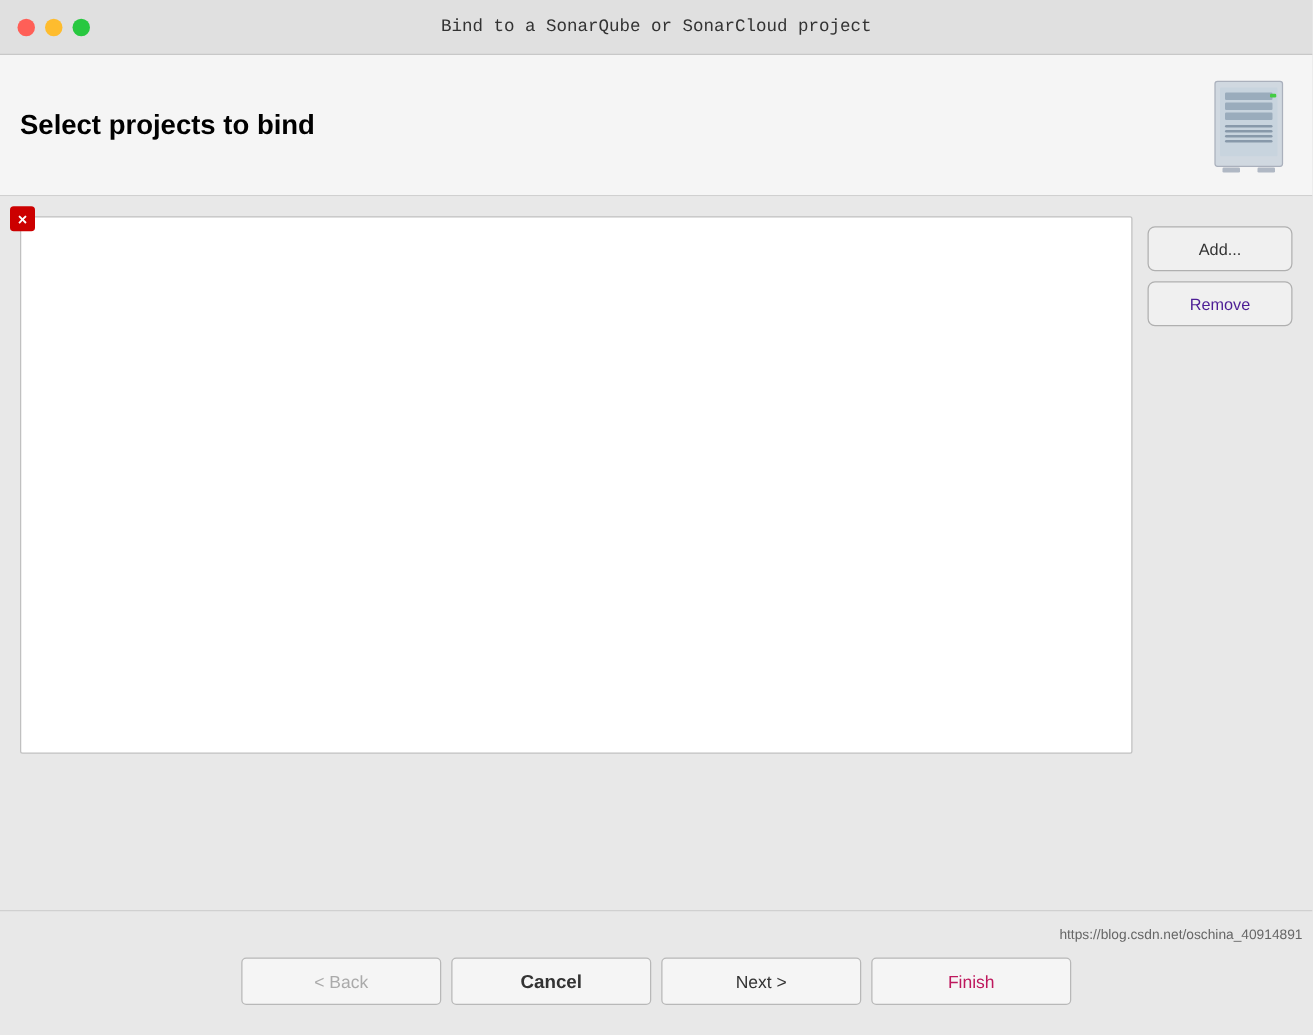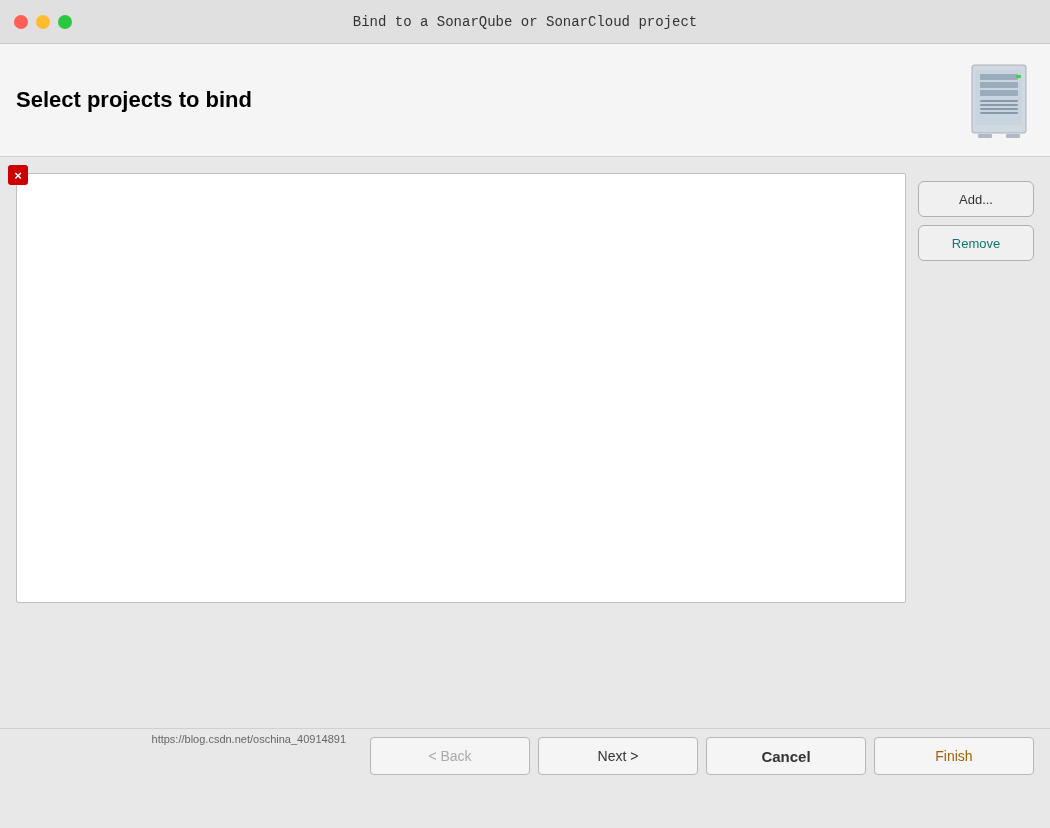--- a/index.html
+++ b/index.html
@@ -153,31 +153,31 @@
       border-radius: 6px;
       font-size: 13px;
       color: #333;
       cursor: pointer;
       display: flex;
       align-items: center;
       justify-content: center;
     }
 
     .action-btn:disabled {
-      color: #0f766e;
+      color: #4c1d95;
       cursor: default;
     }
 
     
     .footer {
       height: 100px;
       background: #e8e8e8;
       border-top: 1px solid #d0d0d0;
       display: flex;
-      flex-direction: row;
+      flex-direction: column;
       justify-content: flex-end;
       padding-bottom: 8px;
     }
 
     .footer-url {
       text-align: right;
       padding: 4px 8px;
       font-size: 11px;
       color: #666;
     }
@@ -207,21 +207,21 @@
       color: #aaa;
       cursor: default;
     }
 
     .nav-btn.cancel-btn {
       font-weight: 700;
       font-size: 15px;
     }
 
     .nav-btn.finish-btn {
-      color: #a16207;
+      color: #be185d;
       cursor: default;
     }
   </style>
 </head>
 <body>
 
 <div class="title-bar">
   <div class="window-controls">
     <button class="window-btn btn-close"></button>
     <button class="window-btn btn-minimize"></button>
@@ -272,19 +272,19 @@
     <div class="side-buttons">
       <button class="action-btn">Add...</button>
       <button class="action-btn" disabled="">Remove</button>
     </div>
   </div>
 
   <div class="footer">
     <div class="footer-url">https://blog.csdn.net/oschina_40914891</div>
     <div class="footer-buttons">
       <button class="nav-btn" disabled="">&lt; Back</button>
+      <button class="nav-btn cancel-btn">Cancel</button>
       <button class="nav-btn">Next &gt;</button>
-      <button class="nav-btn cancel-btn">Cancel</button>
       <button class="nav-btn finish-btn" disabled="">Finish</button>
     </div>
   </div>
 
 </div>
 
 </body></html>

